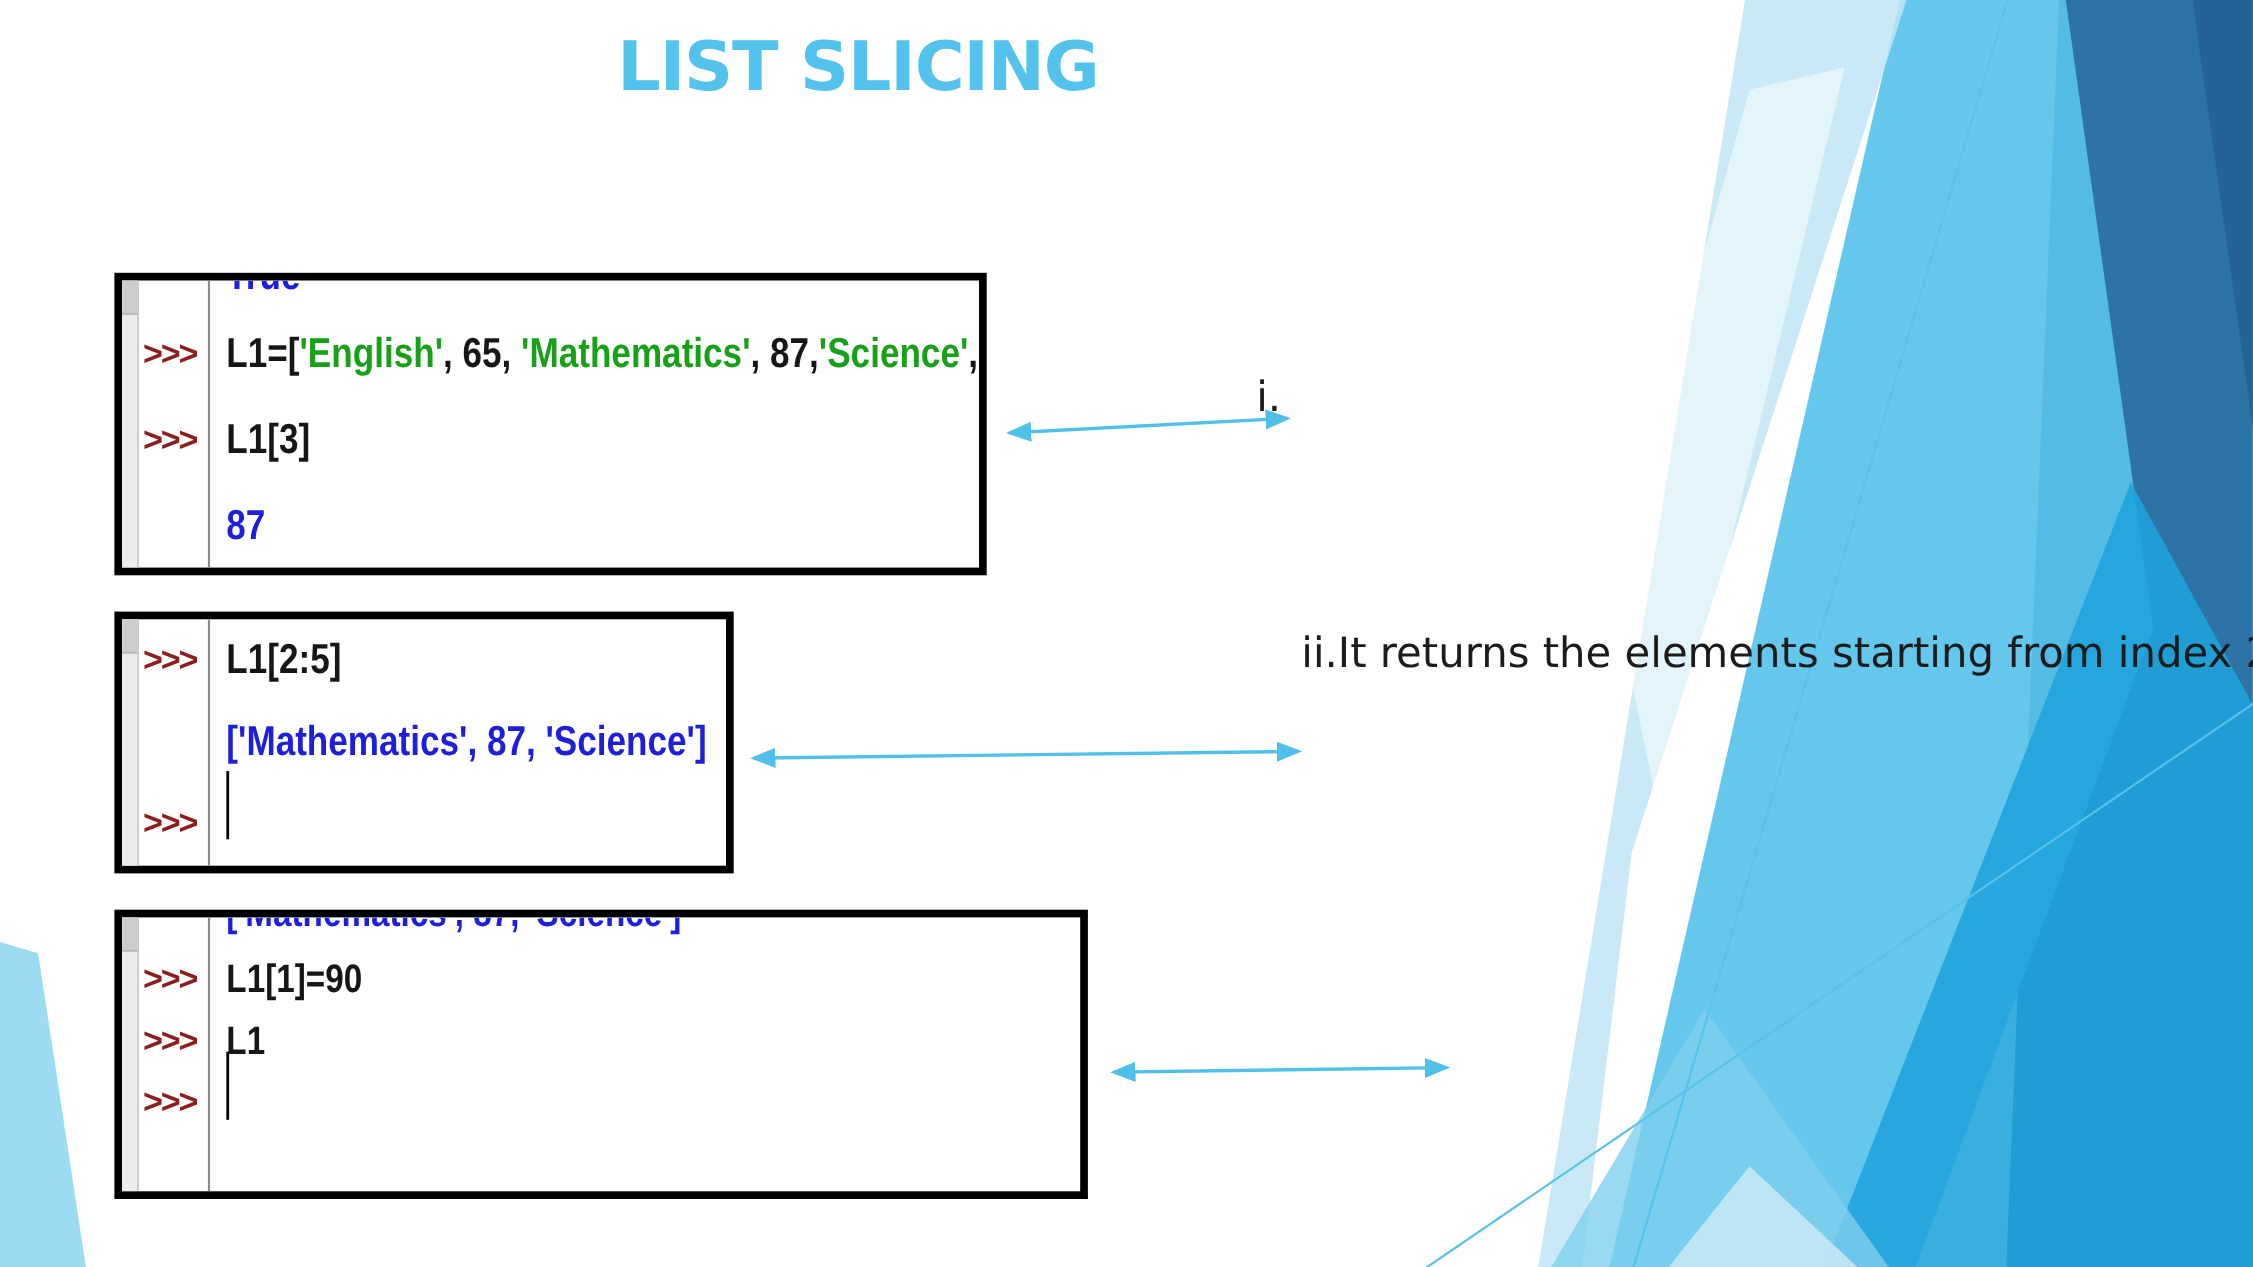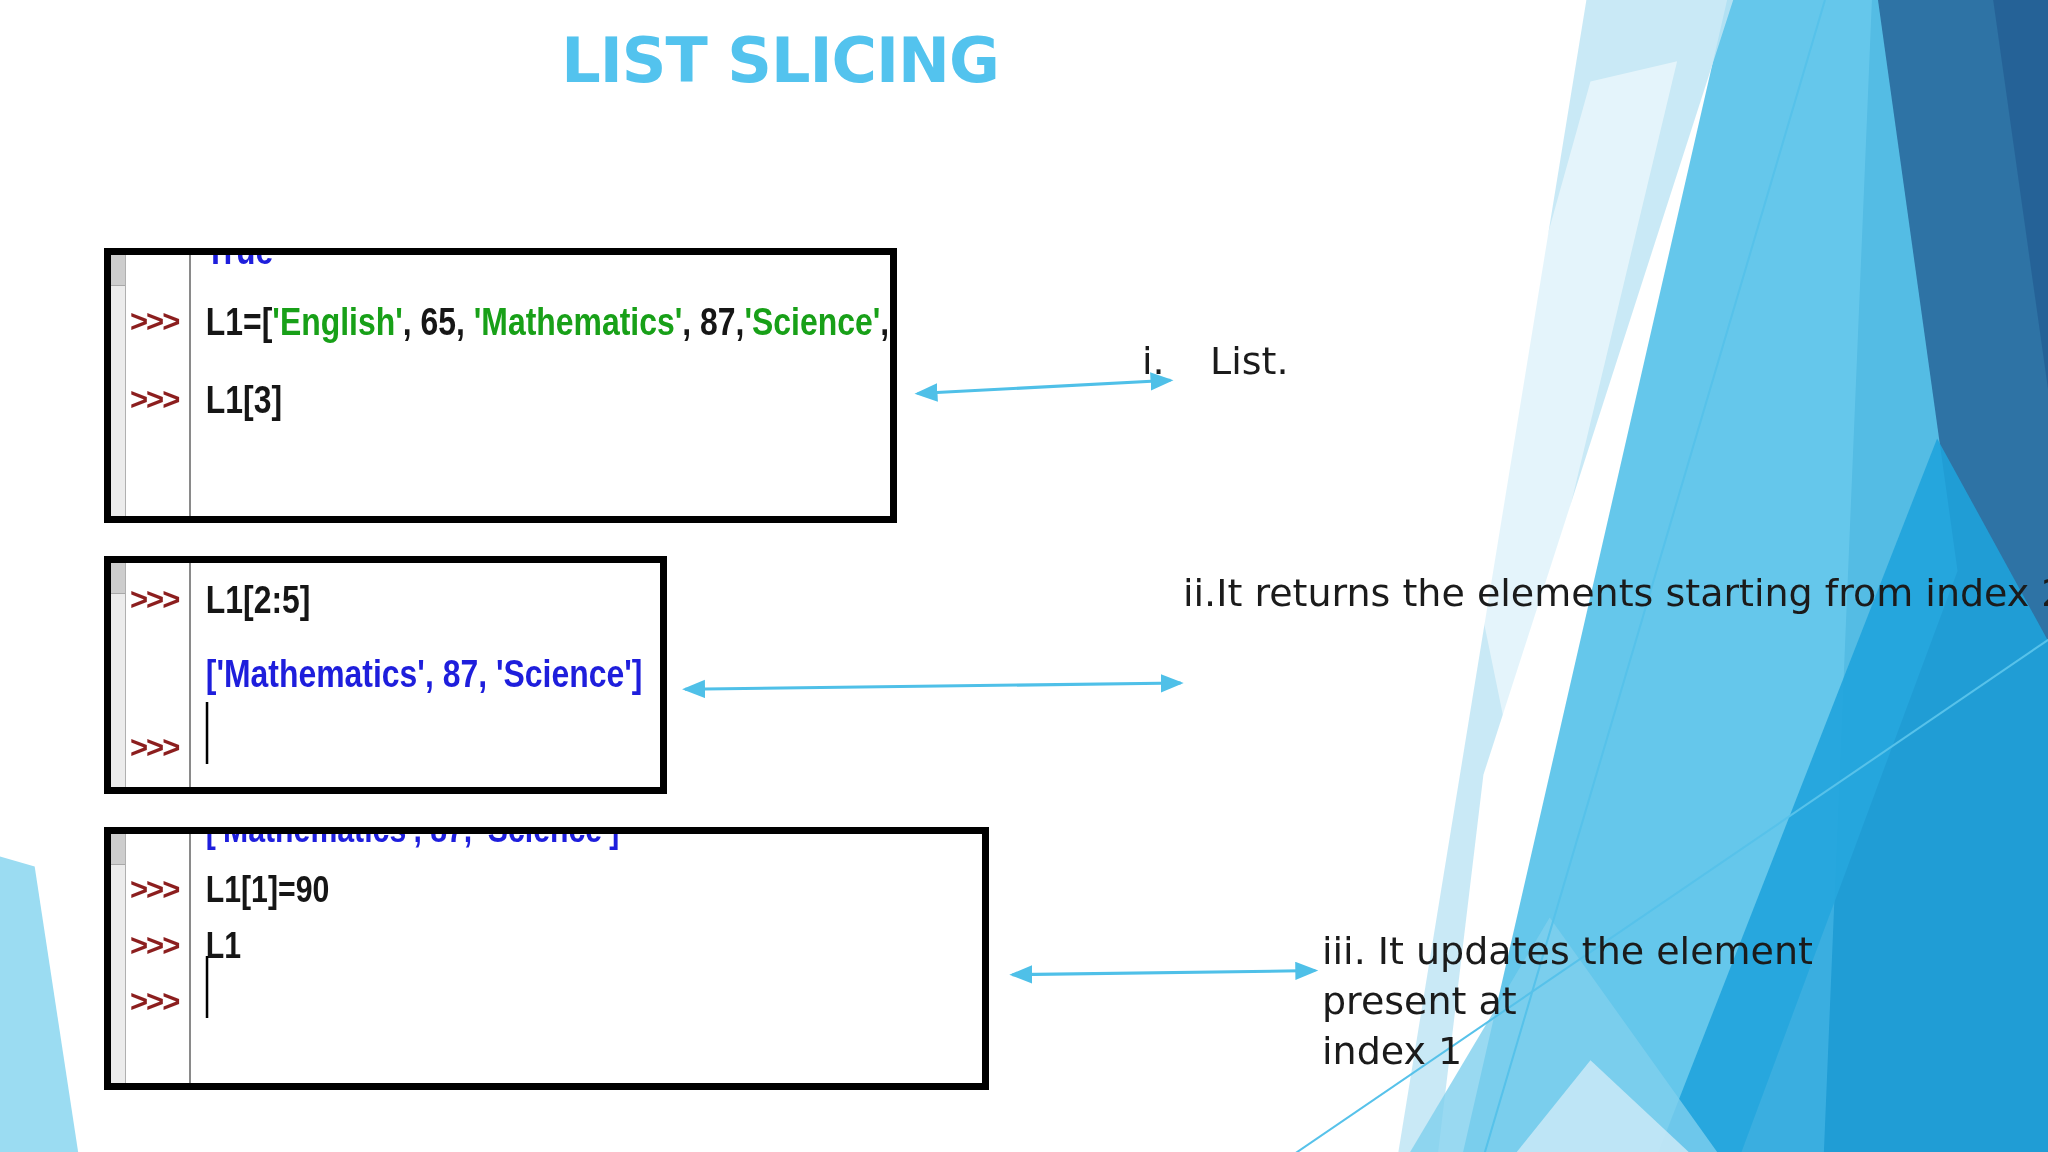--- a/index.html
+++ b/index.html
@@ -111,20 +111,24 @@
             <span class="line-text"><span class="c-out">True</span></span>
           </div>
           <div class="code-line">
             <span class="prompt">&gt;&gt;&gt;</span>
             <span class="line-text"><span class="c-code">L1=[</span><span class="c-str">'English'</span><span class="c-code">, 65, </span><span class="c-str">'Mathematics'</span><span class="c-code">, 87,</span><span class="c-str">'Science'</span><span class="c-code">, 89]</span></span>
           </div>
           <div class="code-line">
             <span class="prompt">&gt;&gt;&gt;</span>
             <span class="line-text"><span class="c-code">L1[3]</span></span>
           </div>
+          <div class="code-line">
+            <span class="prompt"></span>
+            <span class="line-text"><span class="c-out">87</span></span>
+          </div>
         </div>
     </div>
   </div>
   <div class="code-box" id="box1">
     <div class="box-inner">
       <div class="scroll-strip"></div>
       <div class="gutter-sep"></div>
       <div class="code-lines">
           <div class="code-line">
             <span class="prompt">&gt;&gt;&gt;</span>
@@ -162,28 +166,21 @@
             <span class="prompt">&gt;&gt;&gt;</span>
             <span class="line-text"><span class="cursor"></span></span>
           </div>
         </div>
     </div>
   </div>
 
   <div class="annotation" id="ann0">
       <span class="num">i.</span>
       <div class="ann-text">
-        <div>List.</div>
       </div>
     </div>
   <div class="annotation" id="ann1">
       <div class="ann-text">
         <div>ii.It returns the elements starting from index 2 to 4</div>
       </div>
     </div>
-  <div class="annotation" id="ann2">
-      <div class="ann-text">
-        <div>iii. It updates the element present at</div>
-        <div>index 1</div>
-      </div>
-    </div>
 
 </div>
 
 </body></html>

